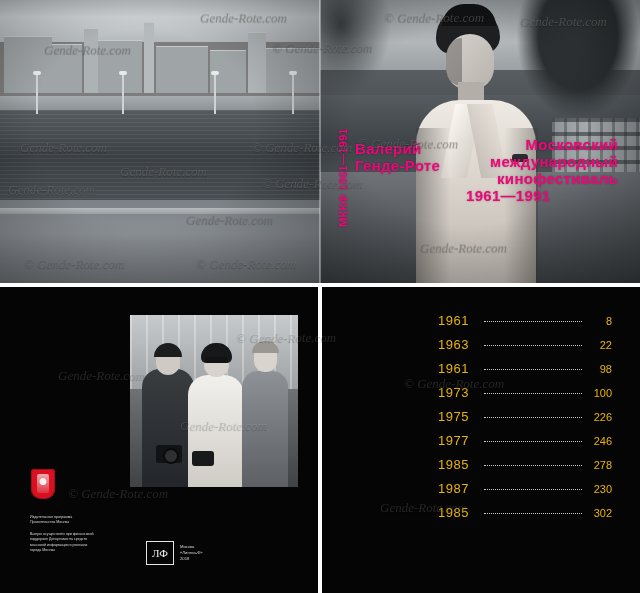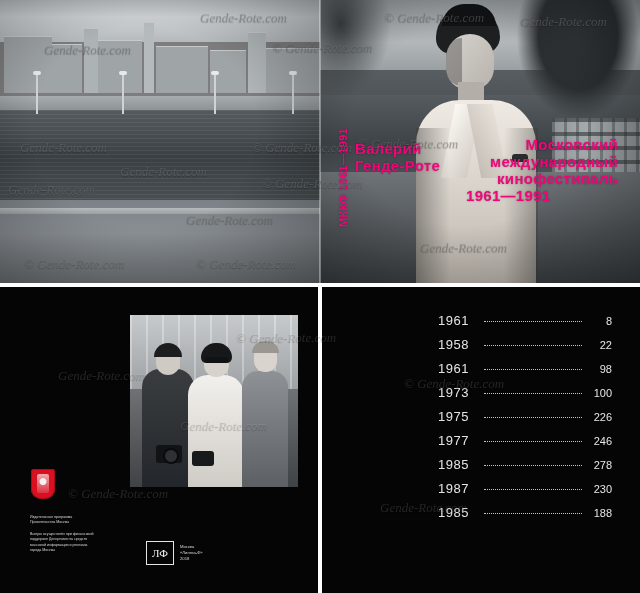--- a/index.html
+++ b/index.html
@@ -420,21 +420,21 @@
   
   .contents {
     position: absolute;
     left: 116px;
     top: 26px;
     width: 174px;
   }
   .toc-row {
     display: flex;
     align-items: baseline;
-    color: #e5e5e5;
+    color: #eab308;
     font-size: 13px;
     line-height: 15px;
     height: 24px;
     font-family: "Liberation Sans", sans-serif;
   }
   .toc-year { width: 40px; flex: none; letter-spacing: 0.5px; }
   .toc-dots {
     flex: 1 1 auto;
     margin: 0 4px 0 6px;
     border-bottom: 1.5px dotted #c9c9c9;
@@ -580,21 +580,21 @@
 
     <div class="page-right">
       <div class="contents">
 
         <div class="toc-row">
           <span class="toc-year">1961</span>
           <span class="toc-dots"></span>
           <span class="toc-page">8</span>
         </div>
         <div class="toc-row">
-          <span class="toc-year">1958</span>
+          <span class="toc-year">1963</span>
           <span class="toc-dots"></span>
           <span class="toc-page">22</span>
         </div>
         <div class="toc-row">
           <span class="toc-year">1961</span>
           <span class="toc-dots"></span>
           <span class="toc-page">98</span>
         </div>
         <div class="toc-row">
           <span class="toc-year">1973</span>
@@ -617,21 +617,21 @@
           <span class="toc-page">278</span>
         </div>
         <div class="toc-row">
           <span class="toc-year">1987</span>
           <span class="toc-dots"></span>
           <span class="toc-page">230</span>
         </div>
         <div class="toc-row">
           <span class="toc-year">1985</span>
           <span class="toc-dots"></span>
-          <span class="toc-page">188</span>
+          <span class="toc-page">302</span>
         </div>
 
       </div>
     </div>
   </div>
 
   <div class="wm-layer">
     <div class="wm light" style="left:200px; top:10px;">Gende-Rote.com</div>
     <div class="wm light" style="left:384px; top:10px;">© Gende-Rote.com</div>
     <div class="wm light" style="left:520px; top:14px;">Gende-Rote.com</div>

